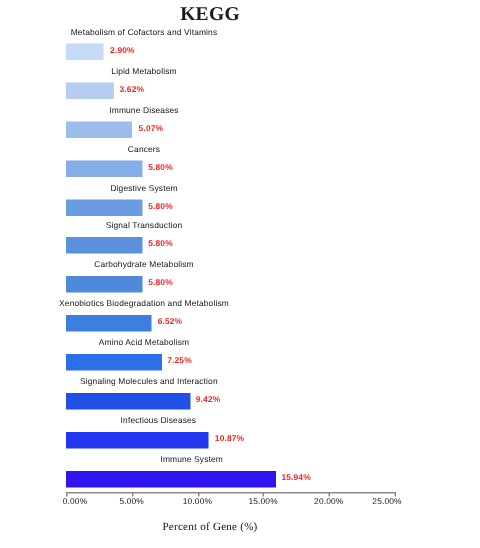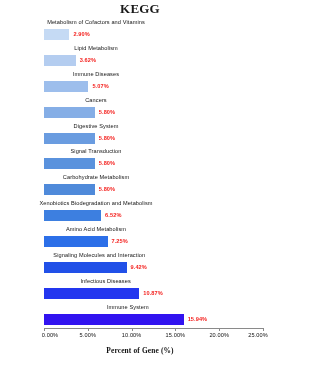--- a/index.html
+++ b/index.html
@@ -104,21 +104,21 @@
     transform: translateX(-50%);
     letter-spacing: 0.1px;
   }
   #axis-title {
     position: absolute;
     top: 346px;
     left: 0;
     width: 280px;
     text-align: center;
     font-size: 7.4px;
-    font-weight: bold;
+    font-weight: normal;
     color: #111111;
     letter-spacing: 0.15px;
     font-family: "Liberation Serif", serif;
   }
 </style>
 </head>
 <body>
 
 <div id="chart-root" style="background: rgb(255, 255, 255);">
 

